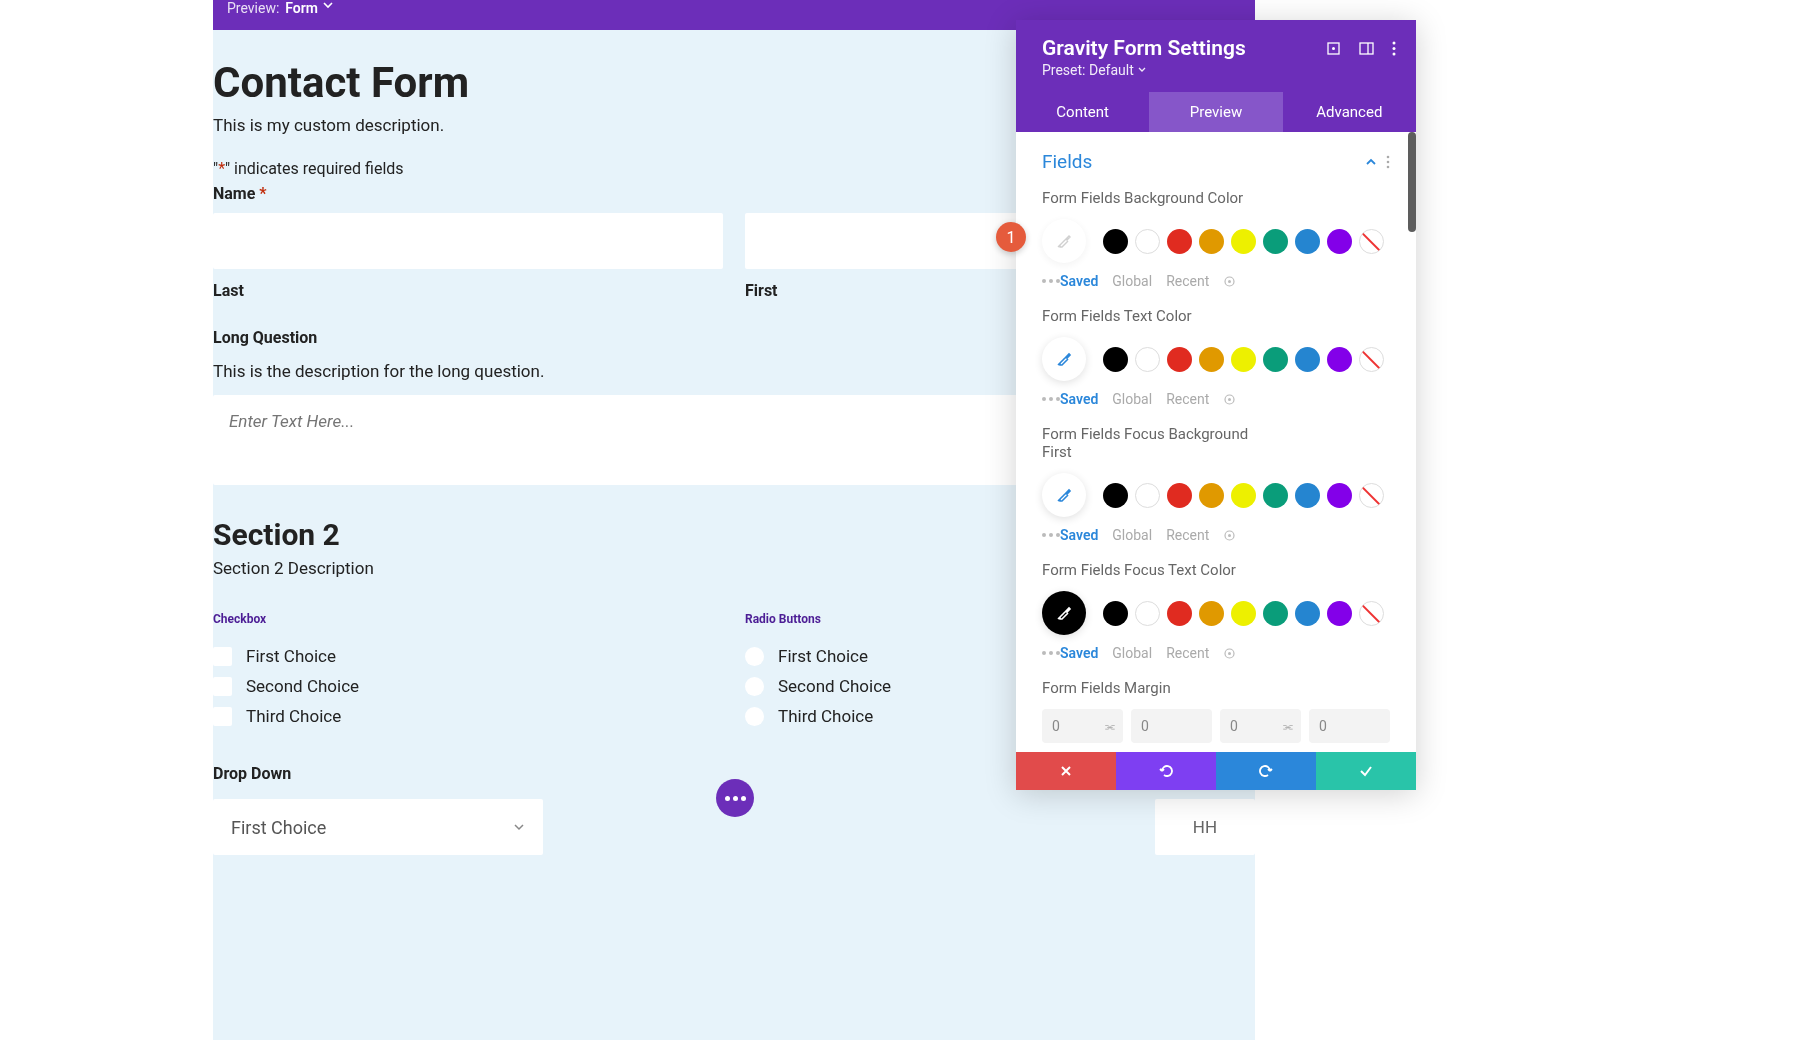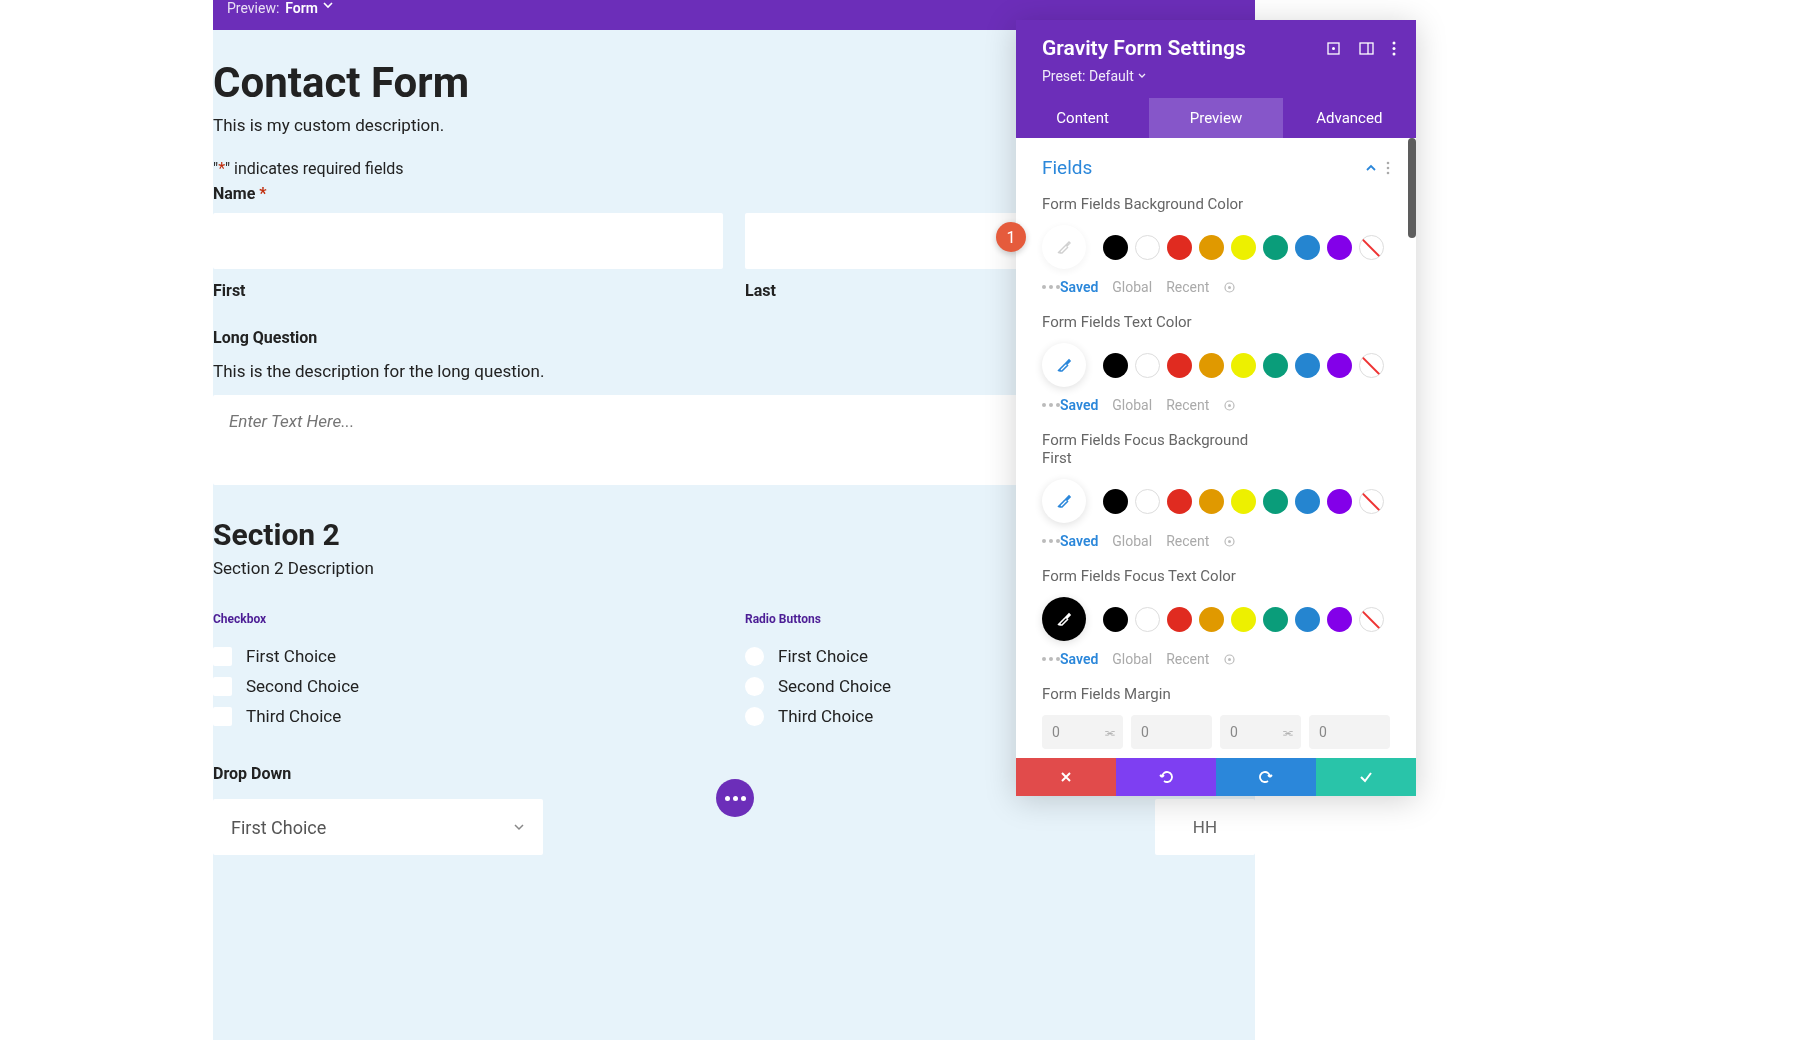--- a/index.html
+++ b/index.html
@@ -84,21 +84,21 @@
 }
 .panel-header {
   background: #6c2eb9;
   color: #fff;
   padding: 16px 20px 14px 26px;
 }
 .panel-header .title-row { display: flex; align-items: center; justify-content: space-between; }
 .panel-header h3 { font-size: 21px; font-weight: 600; }
 .panel-header .icons { display: flex; gap: 18px; }
 .panel-header .icons svg { cursor: pointer; }
-.panel-header .preset { font-size: 14px; opacity: 0.9; margin-top: 8px; display: flex; align-items: center; gap: 4px; }
+.panel-header .preset { font-size: 14px; opacity: 0.9; margin-top: 2px; display: flex; align-items: center; gap: 4px; }
 .panel-tabs { display: flex; background: #6c2eb9; }
 .panel-tabs .tab { flex: 1; text-align: center; padding: 11px 0; font-size: 15px; color: #fff; cursor: pointer; }
 .panel-tabs .tab.active { background: #8656c9; }
 .panel-body { background: #fff; padding: 18px 26px 0 26px; max-height: 620px; overflow: hidden; position: relative; }
 .section-head { display: flex; align-items: center; justify-content: space-between; color: #2b87da; font-size: 19px; margin-bottom: 16px; }
 .section-head .sh-icons { display: flex; align-items: center; gap: 8px; color: #888; }
 .color-group { margin-bottom: 18px; }
 .color-group .cg-label { font-size: 15px; color: #666; margin-bottom: 12px; }
 .swatch-row { display: flex; align-items: center; gap: 7px; }
 .picker-btn {
@@ -163,25 +163,25 @@
     <div class="req-note">
       <span>"</span><span class="ast">*</span><span>" indicates required fields</span>
     </div>
     <label class="field-label">
       <span>Name</span>
       <span class="ast">*</span>
     </label>
     <div class="name-row">
       <div class="name-col">
         <input type="text" style="">
-        <span class="sub">First</span>
+        <span class="sub">Last</span>
       </div>
       <div class="name-col">
         <input type="text" style="">
-        <span class="sub">Last</span>
+        <span class="sub">First</span>
       </div>
     </div>
 
     <div class="long-q">
       <label class="field-label">Long Question</label>
       <div class="qdesc">This is the description for the long question.</div>
       <textarea placeholder="Enter Text Here..." style=""></textarea>
     </div>
 
     <div class="section2">

